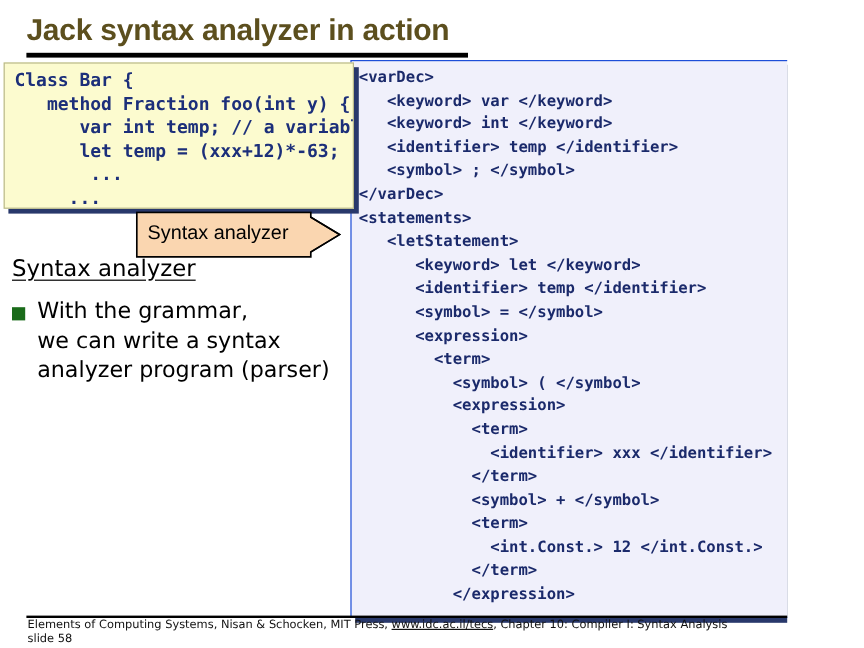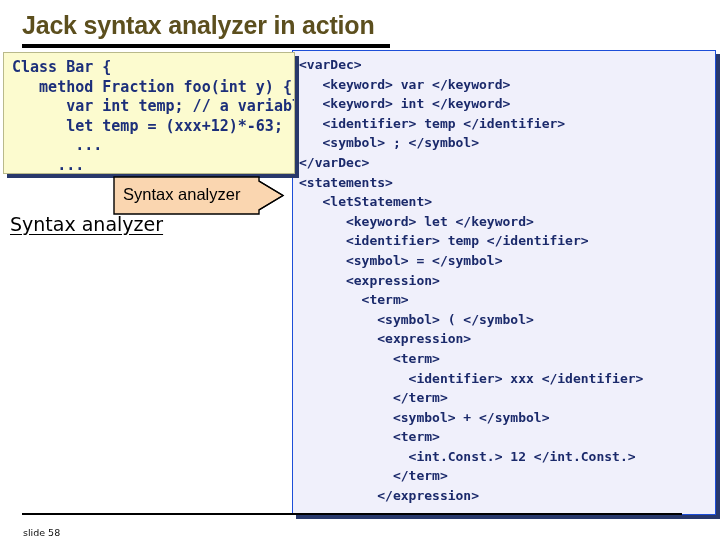--- a/index.html
+++ b/index.html
@@ -11,21 +11,21 @@
     height: 540px;
     background: #ffffff;
     font-family: "Liberation Sans", sans-serif;
     overflow: hidden;
     position: relative;
   }
 
   #slide {
     position: absolute;
     left: 0; top: 0;
-    width: 720px;
+    width: 656px;
     height: 540px;
     background: #ffffff;
     overflow: hidden;
   }
 
   
   #slide-title {
     position: absolute;
     left: 22px;
     top: 11px;
@@ -257,20 +257,27 @@
     <svg width="172" height="39" viewBox="0 0 172 39">
       <path d="M1,1 L146,1 L146,5 L170,19.5 L146,34 L146,38 L1,38 Z" fill="#fad6b0" stroke="#000000" stroke-width="1.4"></path>
       <path d="M146,5 L170,19.5 L146,34" fill="none" stroke="#000000" stroke-width="1.2"></path>
     </svg>
     <div id="arrow-label">Syntax analyzer</div>
   </div>
 
   <div id="content-col">
     <div id="section-heading">Syntax analyzer</div>
 
+    <div class="bullet-row">
+      <span class="bullet-marker"></span>
+      <span class="bullet-text">With the grammar,
+we can write a syntax
+analyzer program (parser)</span>
+    </div>
 
 
   </div>
 
   <div id="footer-rule"></div>
+  <div id="footer"><span>Elements of Computing Systems, Nisan &amp; Schocken, MIT Press, </span><span id="footer-link">www.idc.ac.il/tecs</span><span>, Chapter 10: Compiler I: Syntax Analysis</span></div>
   <div id="footer-slide">slide 58</div>
 
 </div>
 
 </body></html>

